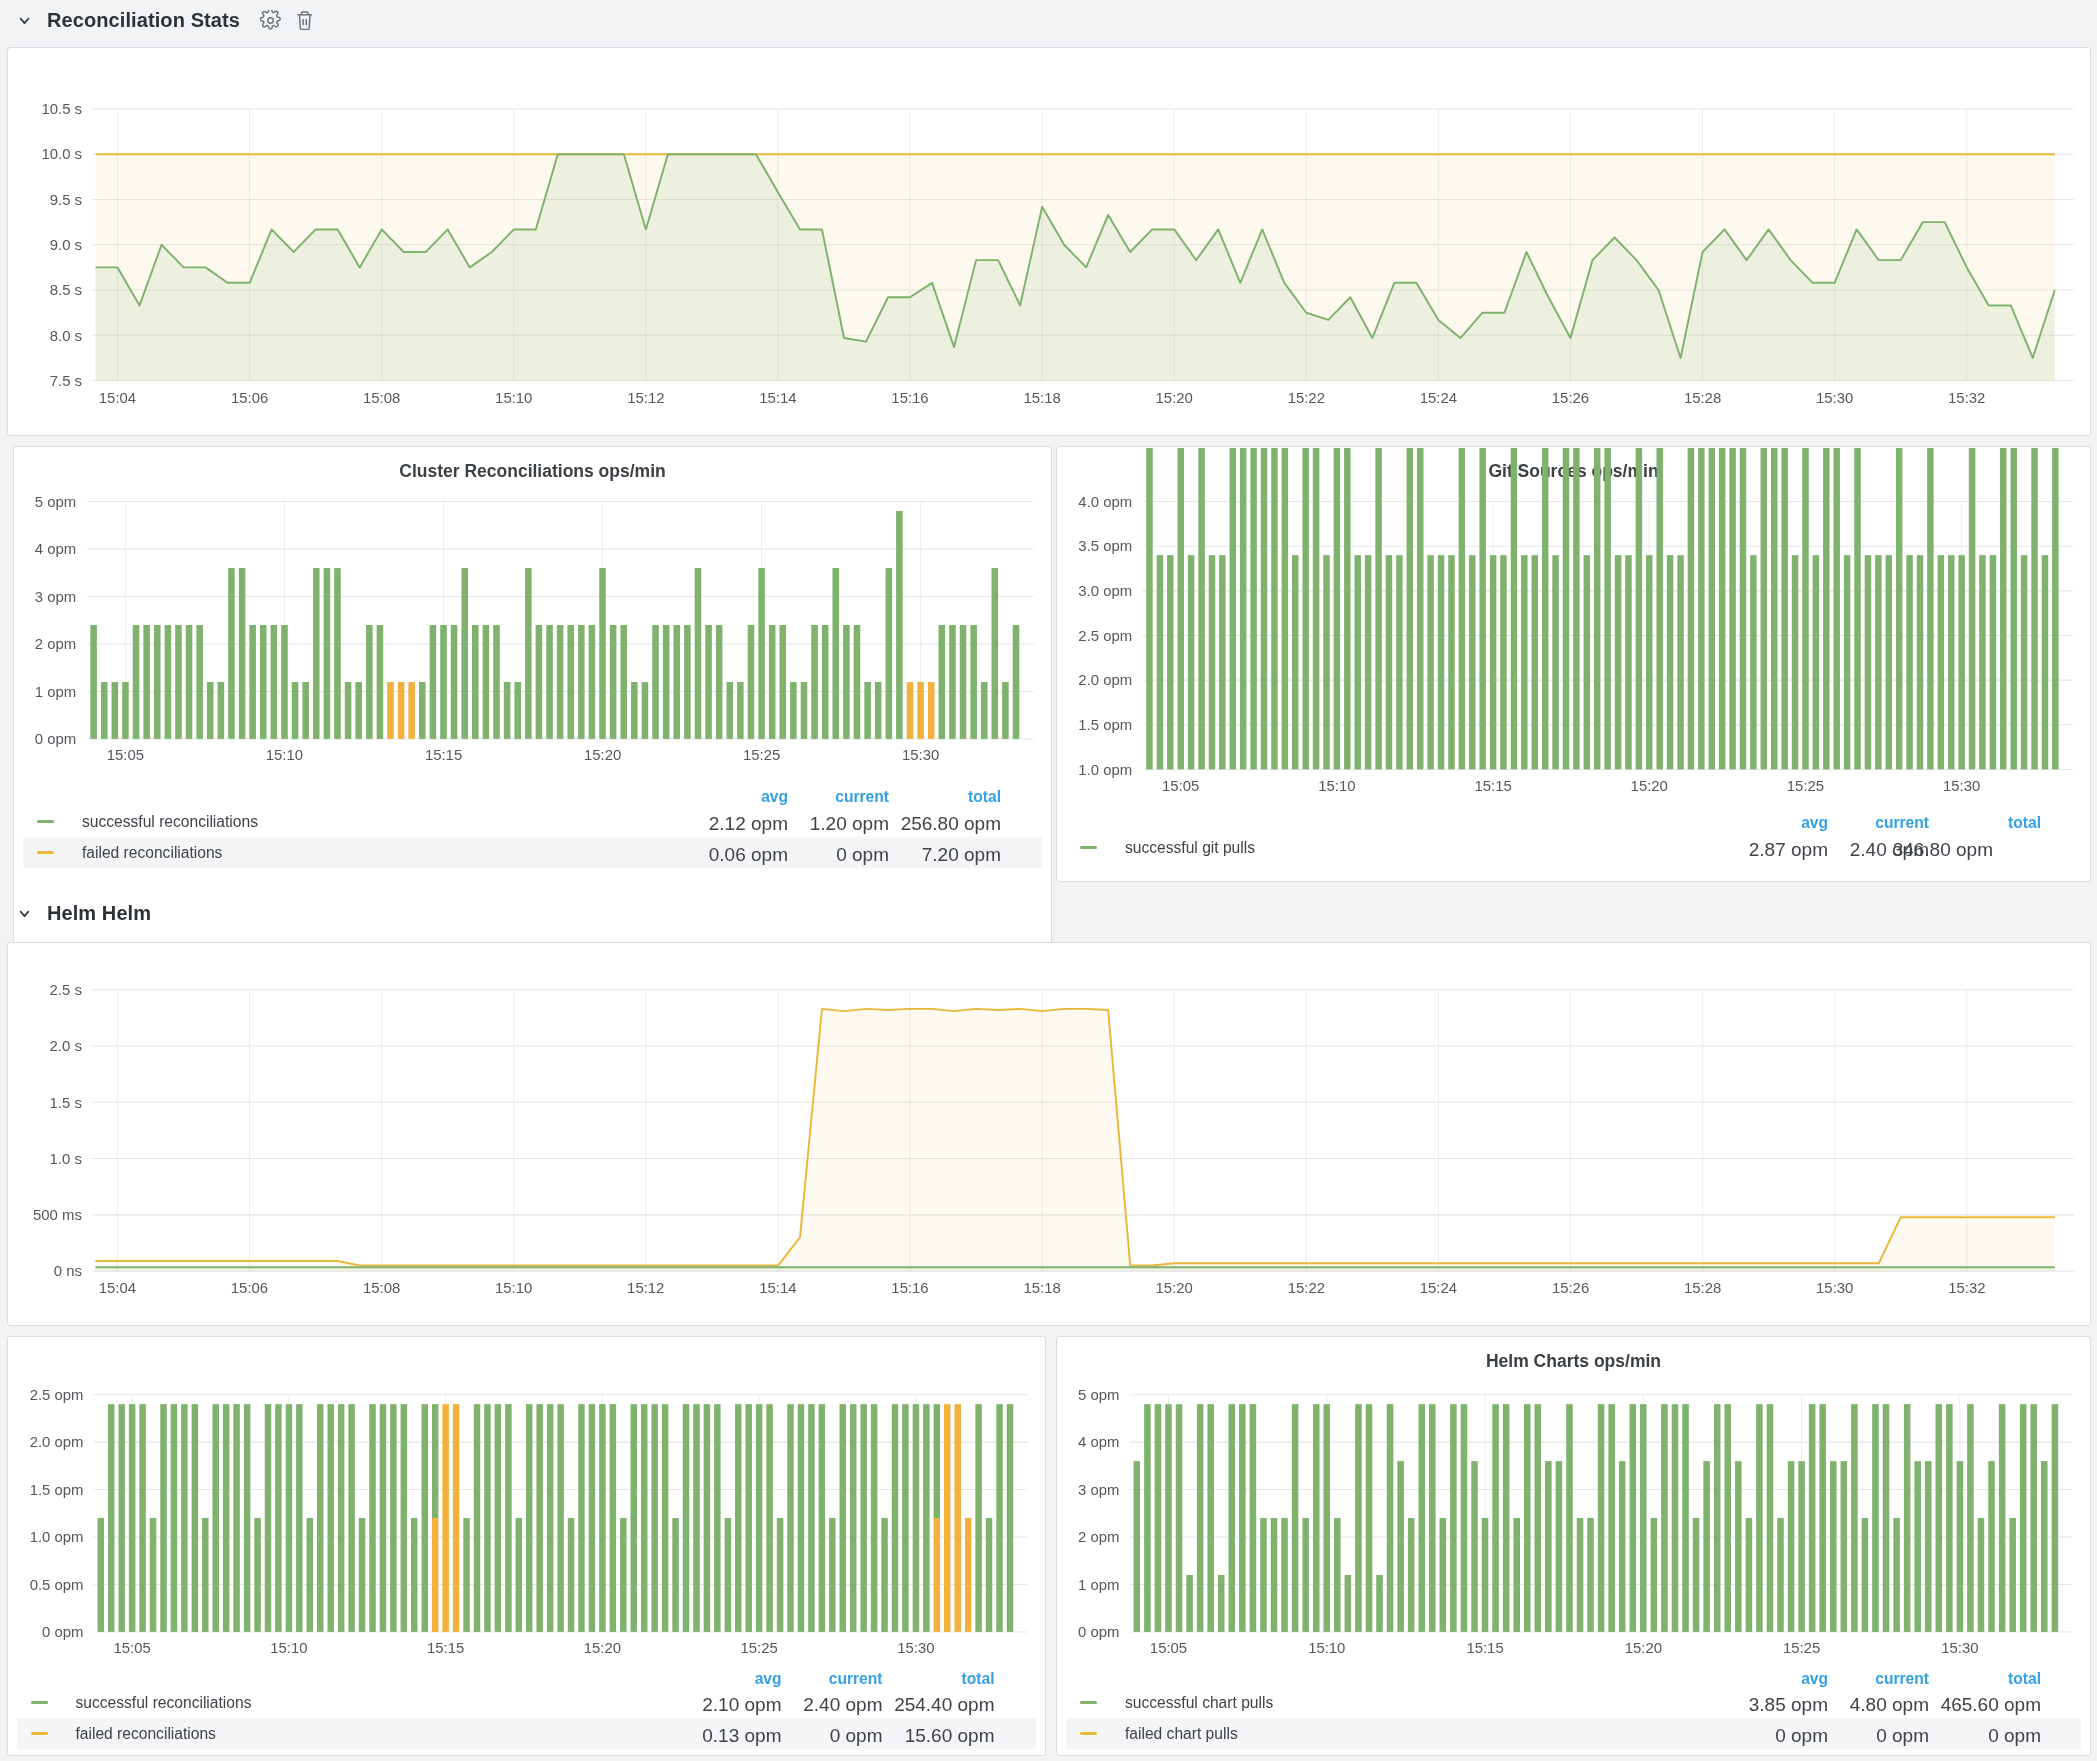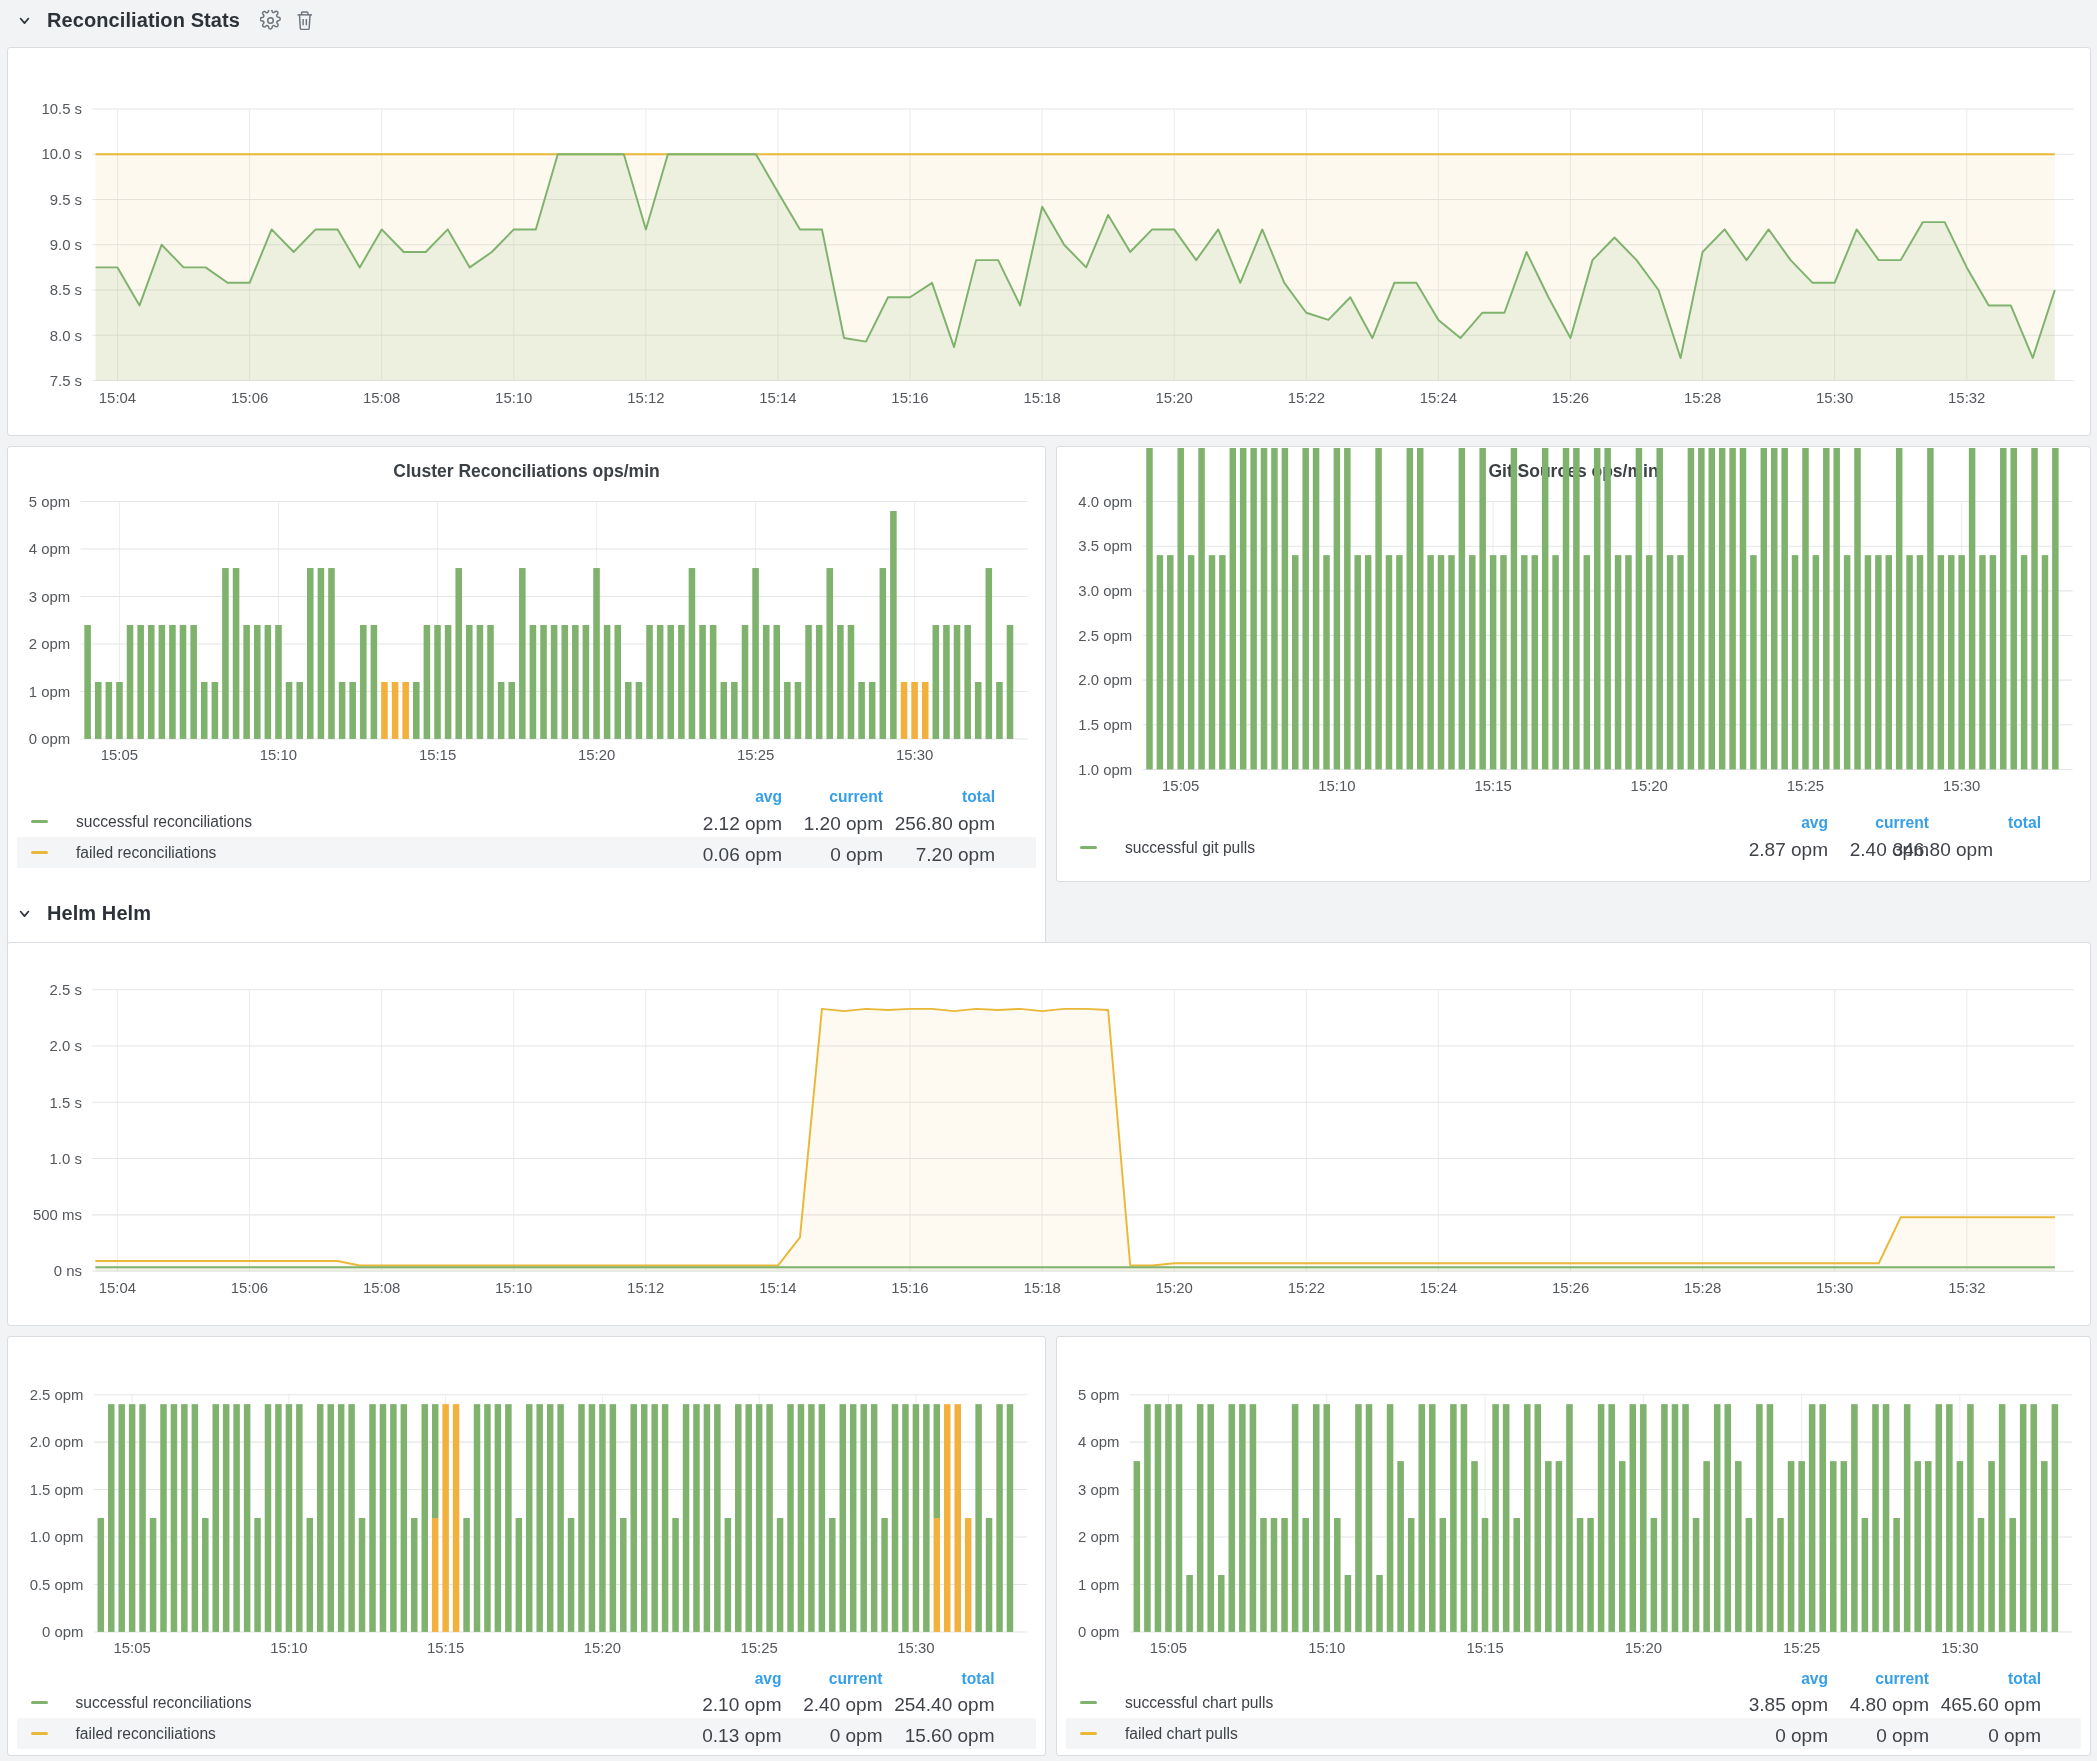--- a/index.html
+++ b/index.html
@@ -93,21 +93,21 @@
         <text x="2613.5" y="548" text-anchor="middle" class="tick">15:28</text>
         <text x="2817.2" y="548" text-anchor="middle" class="tick">15:30</text>
         <text x="3021.0" y="548" text-anchor="middle" class="tick">15:32</text>
         <path d="M134.8 163.8L168.7 163.8L202.7 163.8L236.7 163.8L270.6 163.8L304.6 163.8L338.5 163.8L372.5 163.8L406.4 163.8L440.4 163.8L474.3 163.8L508.3 163.8L542.3 163.8L576.2 163.8L610.2 163.8L644.1 163.8L678.1 163.8L712.0 163.8L746.0 163.8L779.9 163.8L813.9 163.8L847.8 163.8L881.8 163.8L915.8 163.8L949.7 163.8L983.7 163.8L1017.6 163.8L1051.6 163.8L1085.5 163.8L1119.5 163.8L1153.4 163.8L1187.4 163.8L1221.4 163.8L1255.3 163.8L1289.3 163.8L1323.2 163.8L1357.2 163.8L1391.1 163.8L1425.1 163.8L1459.0 163.8L1493.0 163.8L1527.0 163.8L1560.9 163.8L1594.9 163.8L1628.8 163.8L1662.8 163.8L1696.7 163.8L1730.7 163.8L1764.6 163.8L1798.6 163.8L1832.5 163.8L1866.5 163.8L1900.5 163.8L1934.4 163.8L1968.4 163.8L2002.3 163.8L2036.3 163.8L2070.2 163.8L2104.2 163.8L2138.1 163.8L2172.1 163.8L2206.1 163.8L2240.0 163.8L2274.0 163.8L2307.9 163.8L2341.9 163.8L2375.8 163.8L2409.8 163.8L2443.7 163.8L2477.7 163.8L2511.7 163.8L2545.6 163.8L2579.6 163.8L2613.5 163.8L2647.5 163.8L2681.4 163.8L2715.4 163.8L2749.3 163.8L2783.3 163.8L2817.2 163.8L2851.2 163.8L2885.2 163.8L2919.1 163.8L2953.1 163.8L2987.0 163.8L3021.0 163.8L3054.9 163.8L3088.9 163.8L3122.8 163.8L3156.8 163.8L3156.8 513L134.8 513Z" fill="#eab839" fill-opacity="0.08" stroke="none"></path>
         <path d="M134.8 163.8L168.7 163.8L202.7 163.8L236.7 163.8L270.6 163.8L304.6 163.8L338.5 163.8L372.5 163.8L406.4 163.8L440.4 163.8L474.3 163.8L508.3 163.8L542.3 163.8L576.2 163.8L610.2 163.8L644.1 163.8L678.1 163.8L712.0 163.8L746.0 163.8L779.9 163.8L813.9 163.8L847.8 163.8L881.8 163.8L915.8 163.8L949.7 163.8L983.7 163.8L1017.6 163.8L1051.6 163.8L1085.5 163.8L1119.5 163.8L1153.4 163.8L1187.4 163.8L1221.4 163.8L1255.3 163.8L1289.3 163.8L1323.2 163.8L1357.2 163.8L1391.1 163.8L1425.1 163.8L1459.0 163.8L1493.0 163.8L1527.0 163.8L1560.9 163.8L1594.9 163.8L1628.8 163.8L1662.8 163.8L1696.7 163.8L1730.7 163.8L1764.6 163.8L1798.6 163.8L1832.5 163.8L1866.5 163.8L1900.5 163.8L1934.4 163.8L1968.4 163.8L2002.3 163.8L2036.3 163.8L2070.2 163.8L2104.2 163.8L2138.1 163.8L2172.1 163.8L2206.1 163.8L2240.0 163.8L2274.0 163.8L2307.9 163.8L2341.9 163.8L2375.8 163.8L2409.8 163.8L2443.7 163.8L2477.7 163.8L2511.7 163.8L2545.6 163.8L2579.6 163.8L2613.5 163.8L2647.5 163.8L2681.4 163.8L2715.4 163.8L2749.3 163.8L2783.3 163.8L2817.2 163.8L2851.2 163.8L2885.2 163.8L2919.1 163.8L2953.1 163.8L2987.0 163.8L3021.0 163.8L3054.9 163.8L3088.9 163.8L3122.8 163.8L3156.8 163.8" fill="none" stroke="#eab839" stroke-width="3" stroke-linejoin="round"></path>
         <path d="M134.8 338.4L168.7 338.4L202.7 397.1L236.7 303.5L270.6 338.4L304.6 338.4L338.5 362.2L372.5 362.2L406.4 279.8L440.4 314.7L474.3 279.8L508.3 279.8L542.3 338.4L576.2 279.8L610.2 314.7L644.1 314.7L678.1 279.8L712.0 338.4L746.0 314.7L779.9 279.8L813.9 279.8L847.8 163.8L881.8 163.8L915.8 163.8L949.7 163.8L983.7 279.8L1017.6 163.8L1051.6 163.8L1085.5 163.8L1119.5 163.8L1153.4 163.8L1187.4 222.5L1221.4 279.8L1255.3 279.8L1289.3 447.4L1323.2 452.9L1357.2 384.5L1391.1 384.5L1425.1 362.2L1459.0 461.3L1493.0 327.2L1527.0 327.2L1560.9 397.1L1594.9 244.8L1628.8 303.5L1662.8 338.4L1696.7 257.4L1730.7 314.7L1764.6 279.8L1798.6 279.8L1832.5 327.2L1866.5 279.8L1900.5 362.2L1934.4 279.8L1968.4 362.2L2002.3 408.3L2036.3 419.4L2070.2 384.5L2104.2 447.4L2138.1 362.2L2172.1 362.2L2206.1 419.4L2240.0 447.4L2274.0 408.3L2307.9 408.3L2341.9 314.7L2375.8 384.5L2409.8 447.4L2443.7 327.2L2477.7 292.3L2511.7 327.2L2545.6 373.3L2579.6 478.1L2613.5 314.7L2647.5 279.8L2681.4 327.2L2715.4 279.8L2749.3 327.2L2783.3 362.2L2817.2 362.2L2851.2 279.8L2885.2 327.2L2919.1 327.2L2953.1 268.6L2987.0 268.6L3021.0 338.4L3054.9 397.1L3088.9 397.1L3122.8 478.1L3156.8 373.3L3156.8 513L134.8 513Z" fill="#7eb26d" fill-opacity="0.12" stroke="none"></path>
         <path d="M134.8 338.4L168.7 338.4L202.7 397.1L236.7 303.5L270.6 338.4L304.6 338.4L338.5 362.2L372.5 362.2L406.4 279.8L440.4 314.7L474.3 279.8L508.3 279.8L542.3 338.4L576.2 279.8L610.2 314.7L644.1 314.7L678.1 279.8L712.0 338.4L746.0 314.7L779.9 279.8L813.9 279.8L847.8 163.8L881.8 163.8L915.8 163.8L949.7 163.8L983.7 279.8L1017.6 163.8L1051.6 163.8L1085.5 163.8L1119.5 163.8L1153.4 163.8L1187.4 222.5L1221.4 279.8L1255.3 279.8L1289.3 447.4L1323.2 452.9L1357.2 384.5L1391.1 384.5L1425.1 362.2L1459.0 461.3L1493.0 327.2L1527.0 327.2L1560.9 397.1L1594.9 244.8L1628.8 303.5L1662.8 338.4L1696.7 257.4L1730.7 314.7L1764.6 279.8L1798.6 279.8L1832.5 327.2L1866.5 279.8L1900.5 362.2L1934.4 279.8L1968.4 362.2L2002.3 408.3L2036.3 419.4L2070.2 384.5L2104.2 447.4L2138.1 362.2L2172.1 362.2L2206.1 419.4L2240.0 447.4L2274.0 408.3L2307.9 408.3L2341.9 314.7L2375.8 384.5L2409.8 447.4L2443.7 327.2L2477.7 292.3L2511.7 327.2L2545.6 373.3L2579.6 478.1L2613.5 314.7L2647.5 279.8L2681.4 327.2L2715.4 279.8L2749.3 327.2L2783.3 362.2L2817.2 362.2L2851.2 279.8L2885.2 327.2L2919.1 327.2L2953.1 268.6L2987.0 268.6L3021.0 338.4L3054.9 397.1L3088.9 397.1L3122.8 478.1L3156.8 373.3" fill="none" stroke="#7eb26d" stroke-width="3" stroke-linejoin="round"></path>
       </svg>
   </div>
 
-  <div class="panel" style="left:7px;top:446px;width:1039px;height:564px;">
+  <div class="panel" style="left:13px;top:446px;width:1039px;height:564px;">
     <div class="panel-title">Cluster Reconciliations ops/min</div>
     <svg id="c1" class="chart" width="1039" height="436" viewBox="0 0 1602 672">
         <line x1="171.8" x2="171.8" y1="84" y2="450" stroke="#e8eaec" stroke-width="1.4"></line>
         <line x1="417.0" x2="417.0" y1="84" y2="450" stroke="#e8eaec" stroke-width="1.4"></line>
         <line x1="662.3" x2="662.3" y1="84" y2="450" stroke="#e8eaec" stroke-width="1.4"></line>
         <line x1="907.5" x2="907.5" y1="84" y2="450" stroke="#e8eaec" stroke-width="1.4"></line>
         <line x1="1152.7" x2="1152.7" y1="84" y2="450" stroke="#e8eaec" stroke-width="1.4"></line>
         <line x1="1397.9" x2="1397.9" y1="84" y2="450" stroke="#e8eaec" stroke-width="1.4"></line>
         <line x1="112" x2="1572" y1="450.0" y2="450.0" stroke="#e4e6e9" stroke-width="1.6"></line>
         <text x="96" y="458.0" text-anchor="end" class="tick">0 opm</text>
@@ -569,20 +569,21 @@
           <span class="lg-dash" style="left: 23px; top: 395px; background: rgb(234, 184, 57);"></span>
           <span class="lg-label" style="left: 52px; top: 388px;">failed reconciliations</span>
           <span class="lg-val" style="left: 618px; top: 388px;">0.13 opm</span>
           <span class="lg-val" style="left: 719px; top: 388px;">0 opm</span>
           <span class="lg-val" style="left: 831px; top: 388px;">15.60 opm</span>
         </div>
       </div>
   </div>
 
   <div class="panel" style="left:1056px;top:1336px;width:1035px;height:420px;">
+    <div class="panel-title">Helm Charts ops/min</div>
     <svg id="c5" class="chart" width="1035" height="420" viewBox="0 0 1596 648">
         <line x1="171.6" x2="171.6" y1="89" y2="455" stroke="#e8eaec" stroke-width="1.4"></line>
         <line x1="415.8" x2="415.8" y1="89" y2="455" stroke="#e8eaec" stroke-width="1.4"></line>
         <line x1="660.0" x2="660.0" y1="89" y2="455" stroke="#e8eaec" stroke-width="1.4"></line>
         <line x1="904.2" x2="904.2" y1="89" y2="455" stroke="#e8eaec" stroke-width="1.4"></line>
         <line x1="1148.4" x2="1148.4" y1="89" y2="455" stroke="#e8eaec" stroke-width="1.4"></line>
         <line x1="1392.6" x2="1392.6" y1="89" y2="455" stroke="#e8eaec" stroke-width="1.4"></line>
         <line x1="112" x2="1566" y1="455.0" y2="455.0" stroke="#e4e6e9" stroke-width="1.6"></line>
         <text x="96" y="463.0" text-anchor="end" class="tick">0 opm</text>
         <line x1="112" x2="1566" y1="381.8" y2="381.8" stroke="#e4e6e9" stroke-width="1.6"></line>

